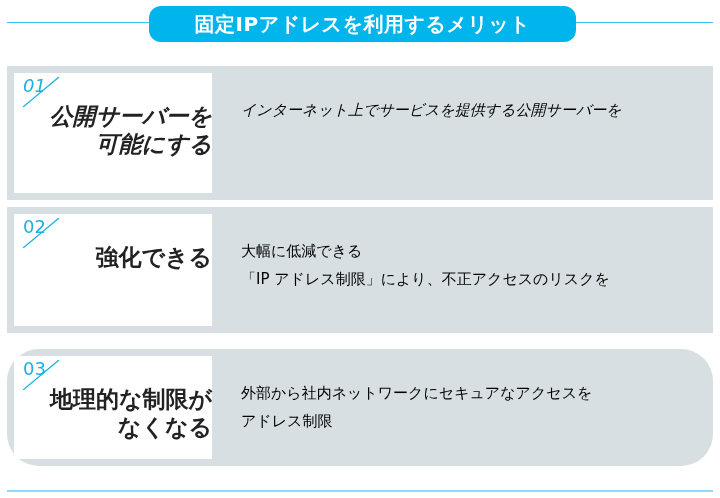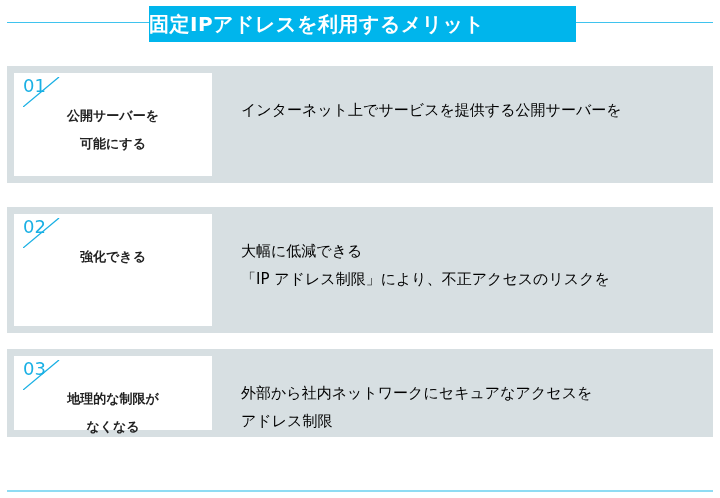--- a/index.html
+++ b/index.html
@@ -1,35 +1,35 @@
 <!DOCTYPE html>
 <html><head>
 <meta charset="utf-8">
 <style>
   html, body { margin:0; padding:0; background:#ffffff; }
   body { width:720px; height:498px; position:relative; overflow:hidden; font-family:"DejaVu Sans", sans-serif; }
   .top-line { position:absolute; left:7px; right:7px; top:22px; height:1px; background:#3fc3ee; }
   .title-box { position:absolute; left:149px; top:6px; width:427px; height:36px; background:#00b5ec;
-    color:#fff; font-weight:bold; font-size:20px; line-height:36px; letter-spacing:0.5px; }
+    color:#fff; font-weight:bold; font-size:20px; line-height:36px; text-align:center; letter-spacing:0.5px;border-radius:12px; }
   .panel { position:absolute; left:7px; width:706px; background:#d7dfe2; }
   .card { position:absolute; left:7px; top:7px; width:198px; bottom:7px; background:#fff; }
   .num { position:absolute; left:9px; top:3px; color:#1ab0e4; font-size:18px; line-height:20px; }
   .slash { position:absolute; left:9px; top:4px; width:44px; height:30px; }
-  .card-title { position:absolute; left:0; right:0; top:29px; text-align:center; font-weight:bold;
-    font-size:13px; line-height:28px; color:#222; }
+  .card-title { position:absolute; left:0; right:0; top:29px; text-align:right; font-weight:bold;
+    font-size:23px; line-height:28px; color:#222; }
   .desc { position:absolute; left:234px; top:30px; right:20px; font-size:15px; line-height:28px; color:#000000; }
   .bottom-line { position:absolute; left:7px; right:7px; top:490px; height:2px; background:#8fdcf3; }
 </style>
 </head>
 <body>
 
 <div class="top-line"></div>
 <div class="title-box">固定IPアドレスを利用するメリット</div>
 
-<div class="panel" style="top:66px;height:117px;">
+<div class="panel" style="top:66px;height:134px;font-style:italic;">
   <div class="card">
     <span class="num">01</span>
     <svg class="slash">
         <line x1="0" y1="30" x2="36" y2="0" stroke="#1ab0e4" stroke-width="1.3"></line>
       </svg>
     <div class="card-title">
       <div>公開サーバーを</div>
       <div>可能にする</div>
     </div>
   </div>
@@ -47,21 +47,21 @@
     <div class="card-title">
       <div>強化できる</div>
     </div>
   </div>
   <div class="desc">
     <div>大幅に低減できる</div>
     <div>「IP アドレス制限」により、不正アクセスのリスクを</div>
   </div>
 </div>
 
-<div class="panel" style="top:349px;height:88px;">
+<div class="panel" style="top:349px;height:117px;border-radius:32px;">
   <div class="card">
     <span class="num">03</span>
     <svg class="slash">
         <line x1="0" y1="30" x2="36" y2="0" stroke="#1ab0e4" stroke-width="1.3"></line>
       </svg>
     <div class="card-title">
       <div>地理的な制限が</div>
       <div>なくなる</div>
     </div>
   </div>

